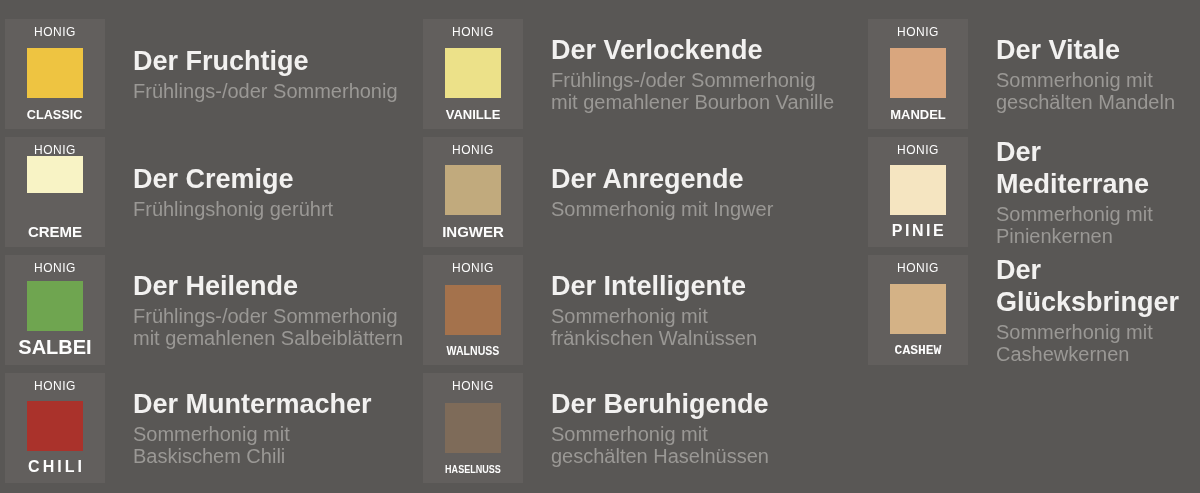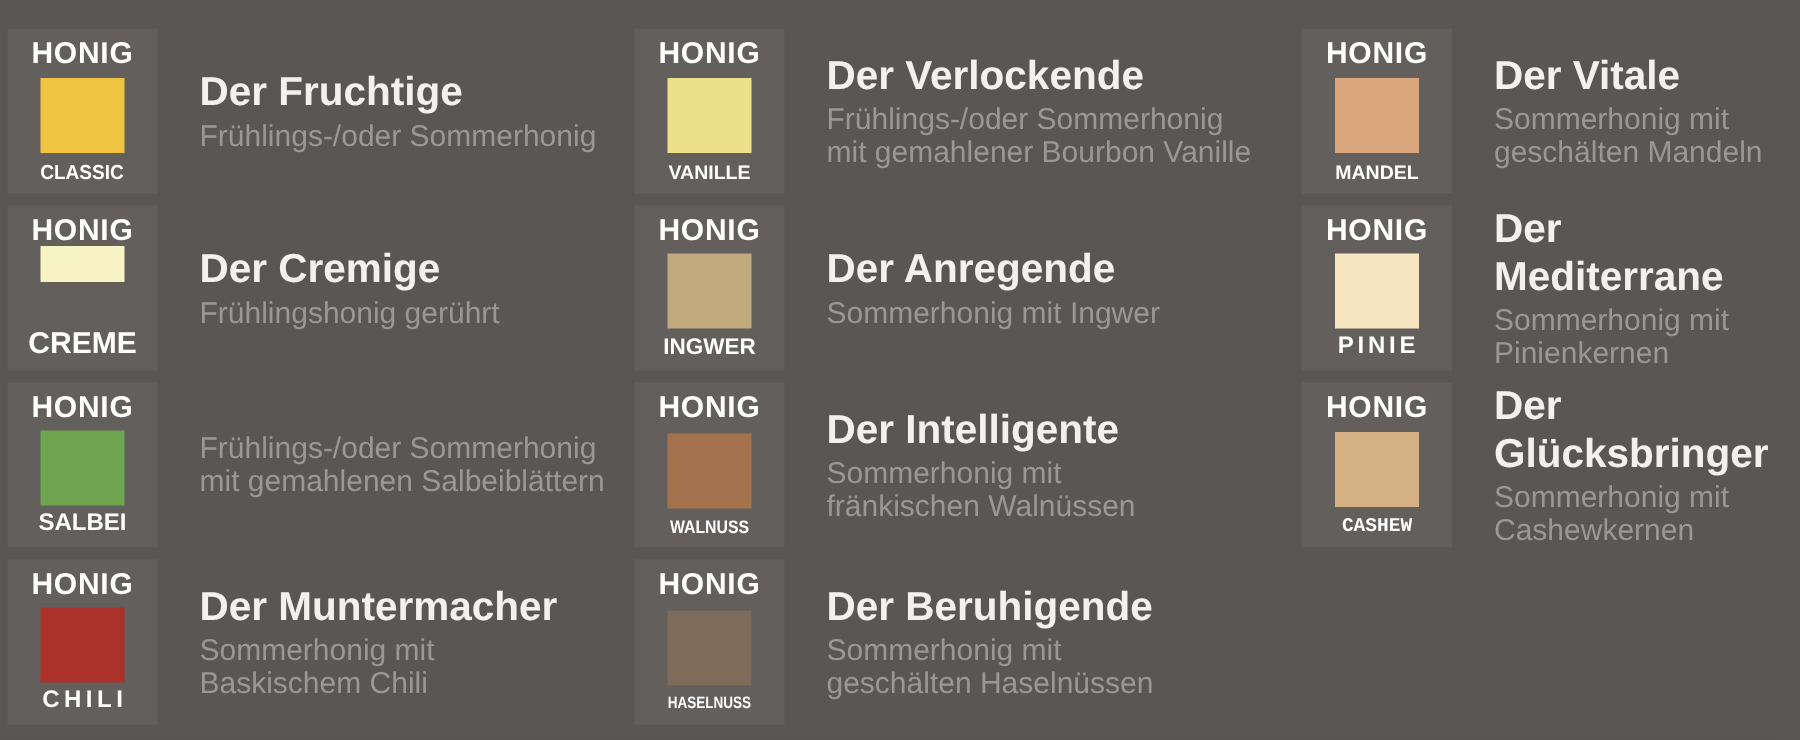--- a/index.html
+++ b/index.html
@@ -21,44 +21,44 @@
     flex: 0 0 100px;
     background: #625f5d;
     display: flex;
     flex-direction: column;
     justify-content: space-between;
     align-items: center;
     padding: 7px 0 8px;
   }
   .brand {
     color: #fdfdfd;
-    font-weight: bold;
-    font-size: 20px;
+    font-weight: normal;
+    font-size: 12px;
     letter-spacing: 0.5px;
     line-height: 1;
   }
   .swatch {
     width: 56px;
     height: 50px;
     display: block;
   }
   .variety {
     color: #fdfdfd;
     font-weight: bold;
     font-size: 13.5px;
     line-height: 1;
     white-space: nowrap;
   }
   .v-classic  { transform: scaleX(0.94); }
   .v-vanille  { font-size: 13px; }
   .v-mandel   { font-size: 13px; }
-  .v-creme    { font-size: 20px; margin-top: 31px; }
+  .v-creme    { font-size: 15px; margin-top: 31px; }
   .v-ingwer   { font-size: 15px; text-align: right; }
   .v-pinie    { font-size: 16px; letter-spacing: 2.5px; padding-left: 2px; }
-  .v-salbei   { font-size: 16px; }
+  .v-salbei   { font-size: 20px; }
   .v-walnuss  { font-size: 12px; transform: scaleX(0.88); }
   .v-cashew   { font-size: 13px; font-family: Liberation Mono, monospace; }
   .v-chili    { font-size: 16px; letter-spacing: 3px; padding-left: 3px; }
   .v-haselnuss{ font-size: 11px; transform: scaleX(0.82); }
   .info { margin-left: 28px; }
   .info.indent { }
   .title {
     color: #f2f1f0;
     font-size: 27px;
     line-height: 1.15;
@@ -152,20 +152,21 @@
     </div>
   </div>
 
   <div class="cell">
     <div class="card" style="background-color: rgb(98, 95, 93);">
       <span class="brand">HONIG</span>
       <span class="swatch" style="background-color: rgb(111, 165, 80);"></span>
       <span class="variety v-salbei">SALBEI</span>
     </div>
     <div class="info">
+      <div class="title">Der Heilende</div>
       <div class="desc">Frühlings-/oder Sommerhonig
 mit gemahlenen Salbeiblättern</div>
     </div>
   </div>
 
   <div class="cell">
     <div class="card" style="background-color: rgb(98, 95, 93);">
       <span class="brand">HONIG</span>
       <span class="swatch" style="background-color: rgb(164, 114, 76);"></span>
       <span class="variety v-walnuss">WALNUSS</span>

